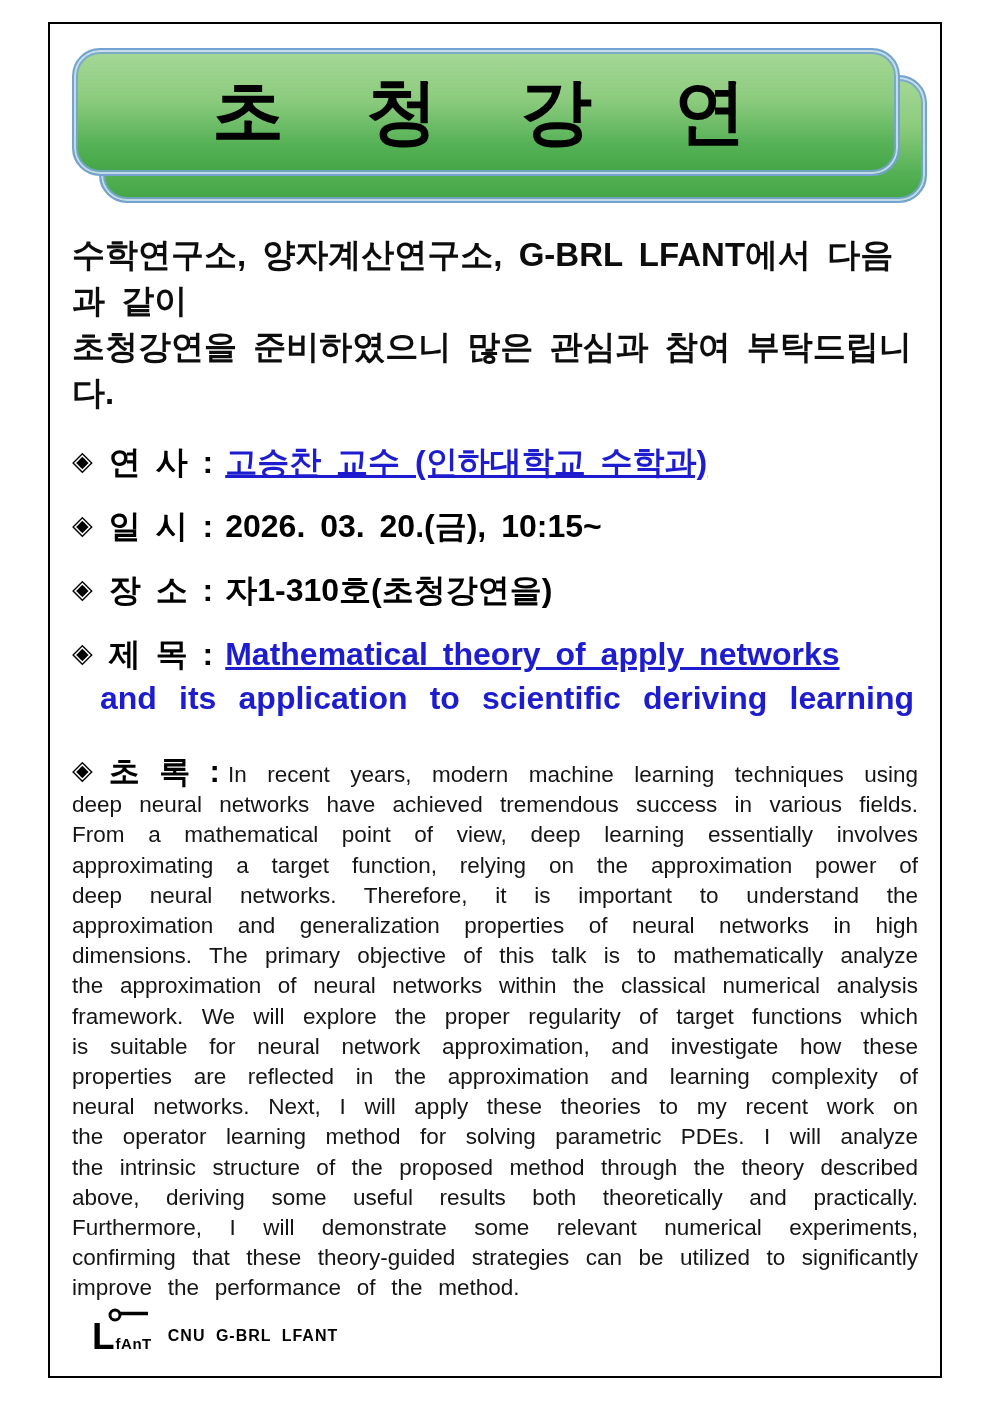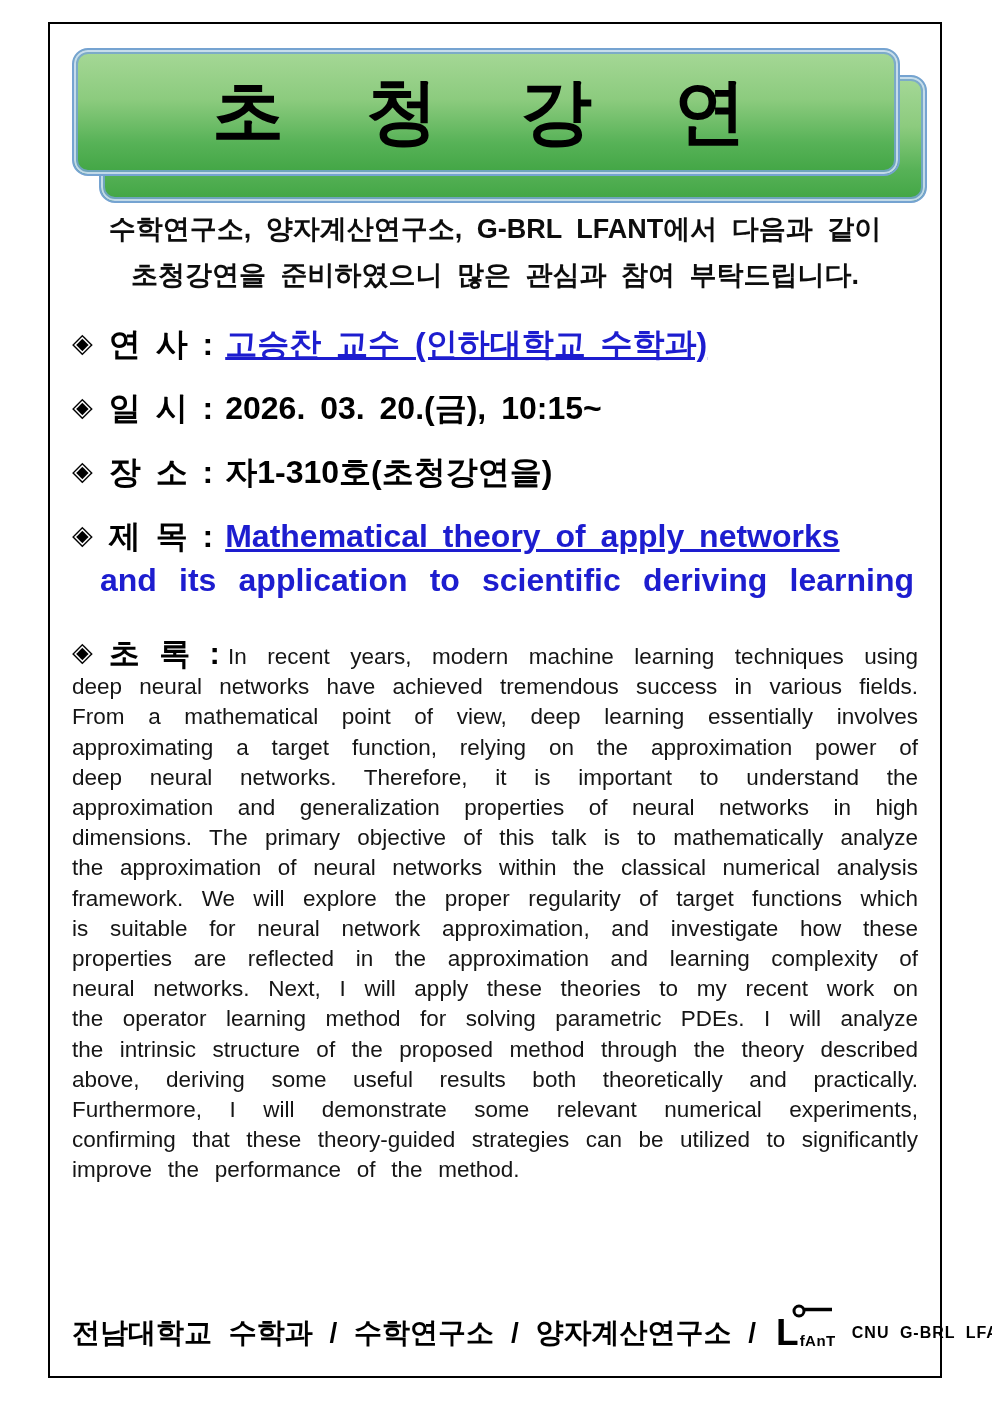--- a/index.html
+++ b/index.html
@@ -29,40 +29,41 @@
   
   .banner-wrap {
     position: relative;
     margin-top: 24px;
     height: 158px;
     flex: 0 0 auto;
   }
   .banner-shape {
     position: absolute;
     width: 828px; height: 128px;
-    border-radius: 16px;
+    border-radius: 28px;
     border: 2px solid var(--banner-border);
     background: linear-gradient(to bottom, var(--banner-green-top) 0%, #8ccb7e 40%, #57b257 75%, var(--banner-green-bottom) 100%);
     box-shadow: inset 0 0 0 2px rgba(240,248,255,0.65), inset 0 0 0 4px rgba(117,163,209,0.85);
   }
   .banner-back  { left: 27px; top: 27px; z-index: 1; }
   .banner-front { left: 0; top: 0; z-index: 2;
     display: flex; align-items: center; justify-content: center; }
   .banner-title {
     font-size: 72px;
     font-weight: bold;
     color: #000;
     letter-spacing: 14px;
     word-spacing: 34px;
     white-space: nowrap;
   }
   
   .intro {
-    text-align: center;
-    font-size: 27px;
+    margin-top: 26px;
+    text-align: left;
+    font-size: 33px;
     font-weight: bold;
     line-height: 46px;
     word-spacing: 7px;
     flex: 0 0 auto;
   }
   
   .items { margin-top: 24px; flex: 0 0 auto; }
   .item {
     font-size: 32px;
     font-weight: bold;
@@ -190,21 +191,20 @@
       <div class="title-line2">and its application to scientific deriving learning</div>
     </div>
 
   </div>
 
   <p class="abstract">
     <span class="bullet">◈</span><span class="abs-label">초 록 :</span><span>In recent years, modern machine learning techniques using deep neural networks have achieved tremendous success in various fields. From a mathematical point of view, deep learning essentially involves approximating a target function, relying on the approximation power of deep neural networks. Therefore, it is important to understand the approximation and generalization properties of neural networks in high dimensions. The primary objective of this talk is to mathematically analyze the approximation of neural networks within the classical numerical analysis framework. We will explore the proper regularity of target functions which is suitable for neural network approximation, and investigate how these properties are reflected in the approximation and learning complexity of neural networks. Next, I will apply these theories to my recent work on the operator learning method for solving parametric PDEs. I will analyze the intrinsic structure of the proposed method through the theory described above, deriving some useful results both theoretically and practically. Furthermore, I will demonstrate some relevant numerical experiments, confirming that these theory-guided strategies can be utilized to significantly improve the performance of the method.</span>
   </p>
 
   <div class="footer">
-    <span class="footer-orgs">전남대학교 수학과 / 수학연구소 / 양자계산연구소 /</span>
     <span class="logo">
       <span class="logo-main">L</span>
       <span class="logo-sub">fAnT</span>
       <svg class="key-icon" width="44" height="15" viewBox="0 0 44 15">
         <circle cx="7" cy="8" r="5" fill="none" stroke="#000" stroke-width="3"></circle>
         <line x1="12" y1="6.5" x2="40" y2="6.5" stroke="#000" stroke-width="3.5"></line>
       </svg>
     </span>
     <span class="logo-caption">CNU G-BRL LFANT</span>
   </div>

